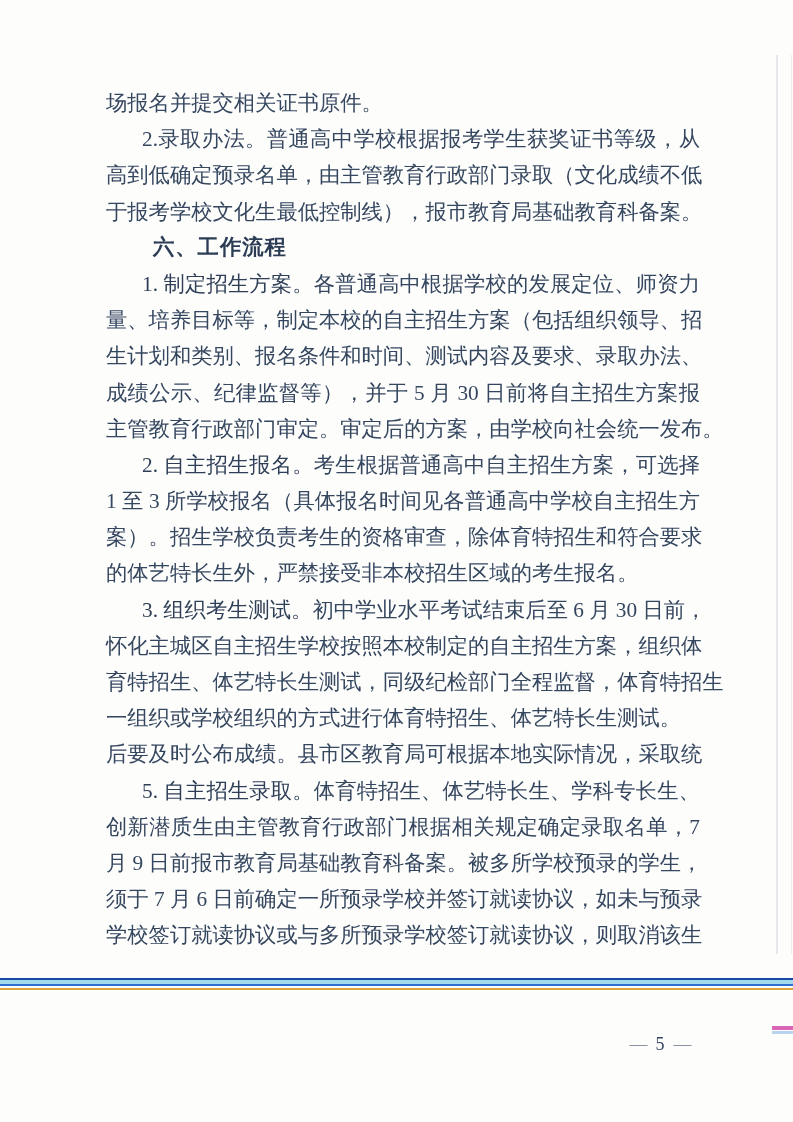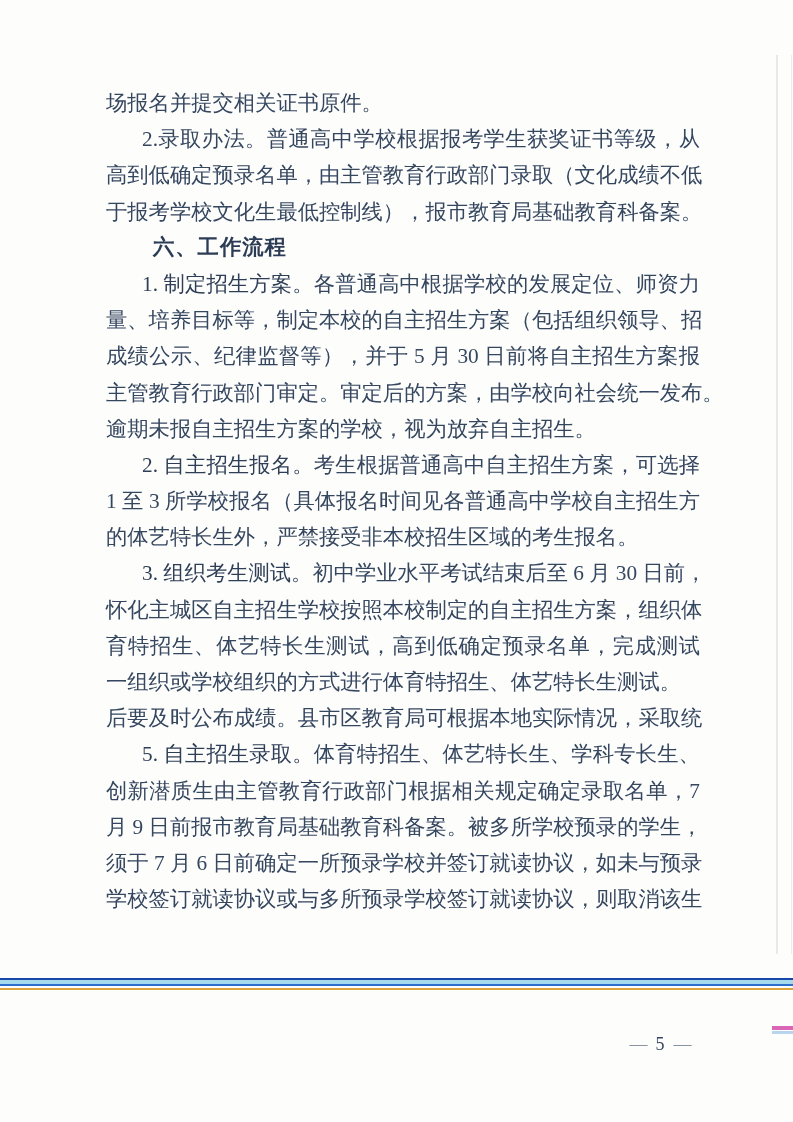--- a/index.html
+++ b/index.html
@@ -80,29 +80,30 @@
   <div class="vline edge"></div>
 
   <div class="textblock" id="textblock">
       <div class="line end"><span>场报名并提交相关证书原件。</span></div>
       <div class="line indent"><span>2.录取办法。普通高中学校根据报考学生获奖证书等级，从</span></div>
       <div class="line"><span>高到低确定预录名单，由主管教育行政部门录取（文化成绩不低</span></div>
       <div class="line end"><span>于报考学校文化生最低控制线），报市教育局基础教育科备案。</span></div>
       <div class="line end heading"><span>六、工作流程</span></div>
       <div class="line indent"><span class="lead">1. 制定招生方案。</span><span>各普通高中根据学校的发展定位、师资力</span></div>
       <div class="line"><span>量、培养目标等，制定本校的自主招生方案（包括组织领导、招</span></div>
+      <div class="line"><span>生计划和类别、报名条件和时间、测试内容及要求、录取办法、</span></div>
       <div class="line"><span>成绩公示、纪律监督等），并于 5 月 30 日前将自主招生方案报</span></div>
       <div class="line"><span>主管教育行政部门审定。审定后的方案，由学校向社会统一发布。</span></div>
-      <div class="line end"><span>逾期未报自主招生方案的学校，视为放弃自主招生。</span></div>
       <div class="line indent"><span class="lead">2. 自主招生报名。</span><span>考生根据普通高中自主招生方案，可选择</span></div>
       <div class="line"><span>1 至 3 所学校报名（具体报名时间见各普通高中学校自主招生方</span></div>
+      <div class="line"><span>案）。招生学校负责考生的资格审查，除体育特招生和符合要求</span></div>
       <div class="line end"><span>的体艺特长生外，严禁接受非本校招生区域的考生报名。</span></div>
       <div class="line indent"><span class="lead">3. 组织考生测试。</span><span>初中学业水平考试结束后至 6 月 30 日前，</span></div>
       <div class="line"><span>怀化主城区自主招生学校按照本校制定的自主招生方案，组织体</span></div>
-      <div class="line"><span>育特招生、体艺特长生测试，高到低确定预录名单，完成测试</span></div>
+      <div class="line"><span>育特招生、体艺特长生测试，同级纪检部门全程监督，体育特招生</span></div>
       <div class="line end"><span>一组织或学校组织的方式进行体育特招生、体艺特长生测试。</span></div>
       <div class="line"><span>后要及时公布成绩。县市区教育局可根据本地实际情况，采取统</span></div>
       <div class="line indent"><span class="lead">5. 自主招生录取。</span><span>体育特招生、体艺特长生、学科专长生、</span></div>
       <div class="line"><span>创新潜质生由主管教育行政部门根据相关规定确定录取名单，7</span></div>
       <div class="line"><span>月 9 日前报市教育局基础教育科备案。被多所学校预录的学生，</span></div>
       <div class="line"><span>须于 7 月 6 日前确定一所预录学校并签订就读协议，如未与预录</span></div>
       <div class="line end"><span>学校签订就读协议或与多所预录学校签订就读协议，则取消该生</span></div>
     </div>
 
   <div class="stripe s1"></div>

